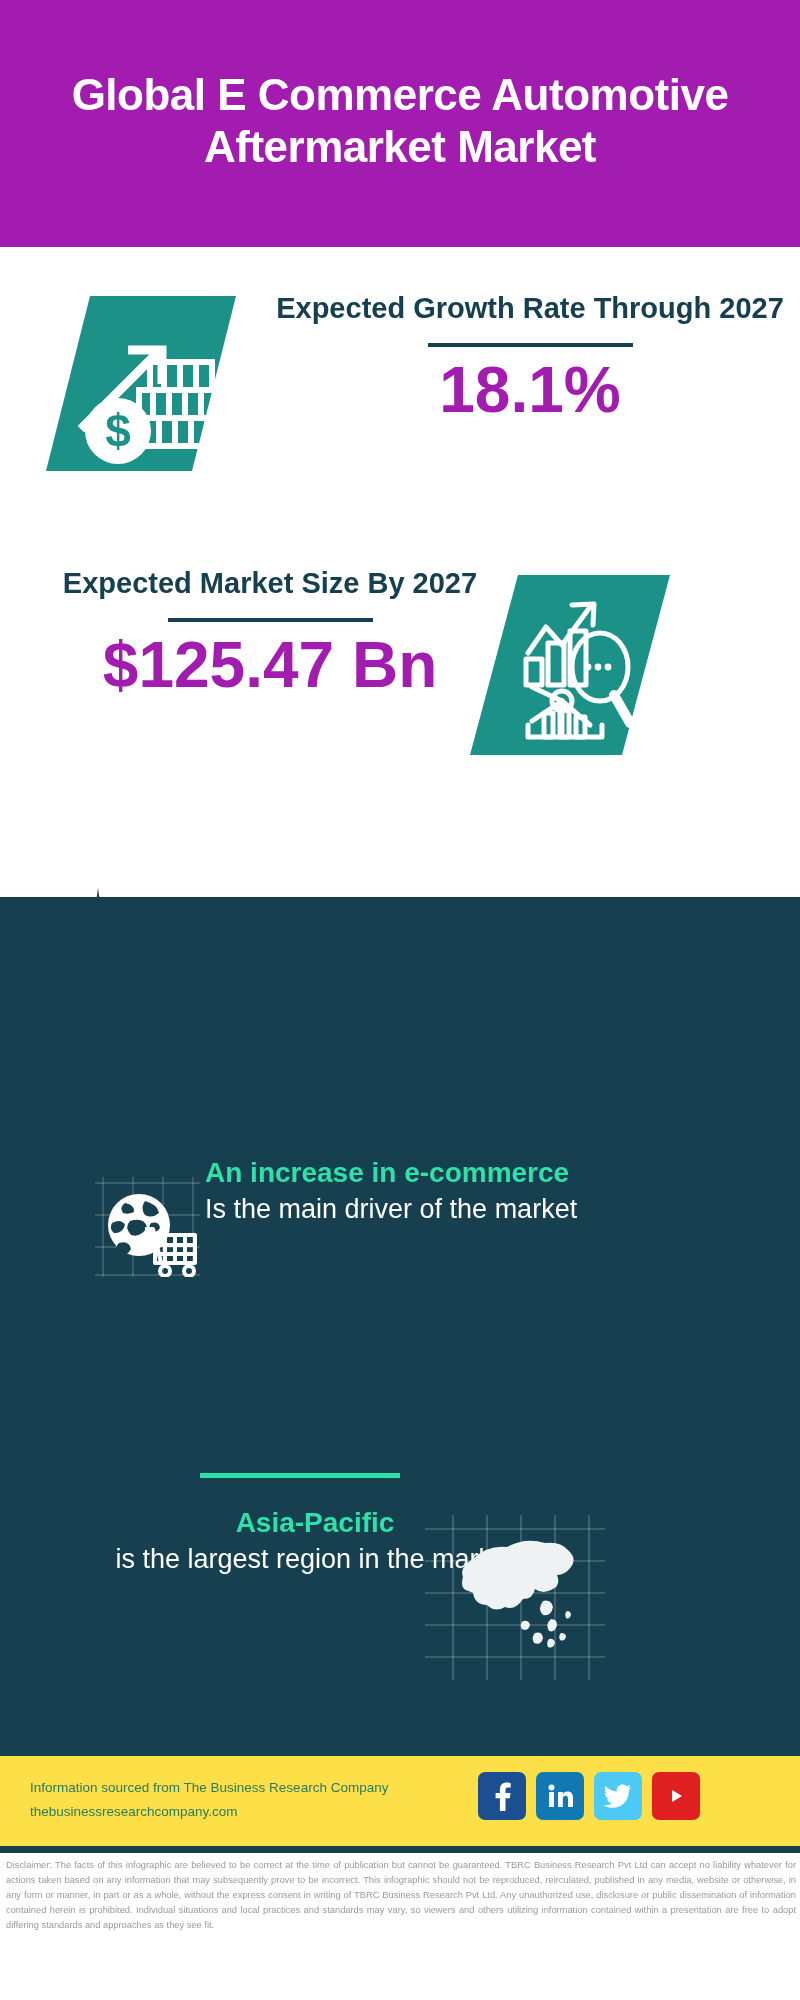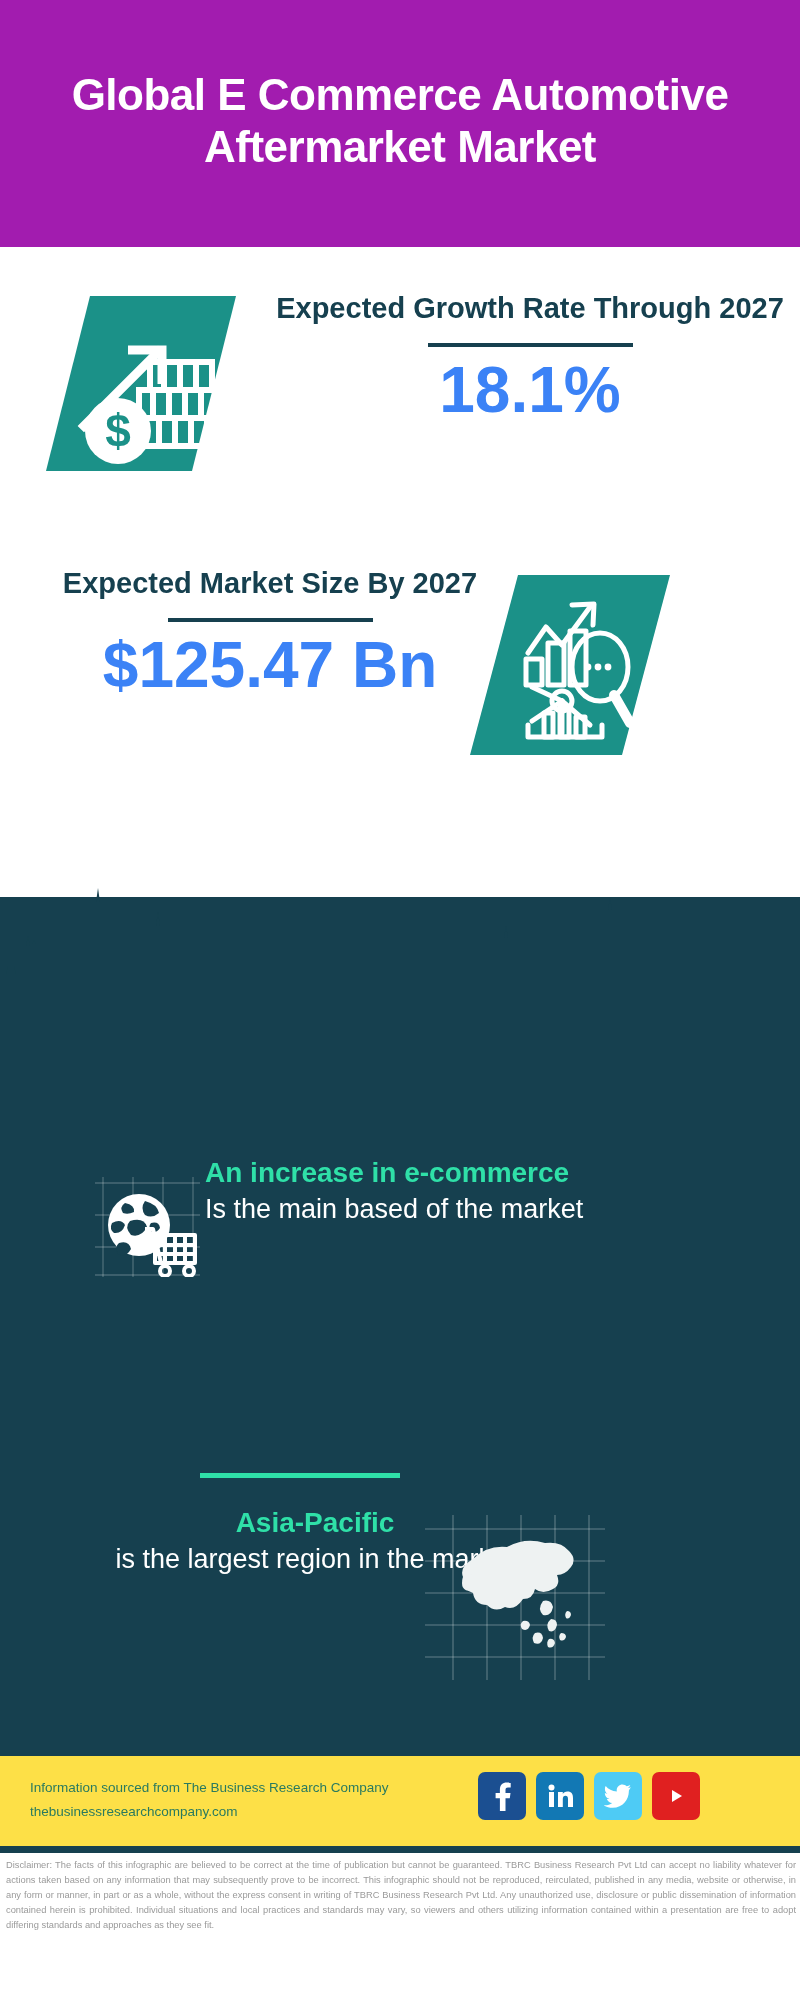--- a/index.html
+++ b/index.html
@@ -45,21 +45,21 @@
     position:absolute;left:270px;top:0;width:520px;text-align:center;
   }
   .stat-label{
     color:#16404f;font-size:29px;font-weight:bold;line-height:1.28;
     margin:0;
   }
   .rule-dark{
     width:205px;height:4px;background:#16404f;margin:16px auto 10px auto;border:0;
   }
   .stat-value{
-    color:#3b82f6;font-size:64px;font-weight:bold;margin:4px;line-height:1.05;
+    color:#a21caf;font-size:64px;font-weight:bold;margin:4px;line-height:1.05;
   }
 
   
   .stat2{
     position:absolute;left:0;top:565px;width:800px;height:215px;
   }
   .stat2-text{
     position:absolute;left:20px;top:0;width:500px;text-align:center;
   }
   .icon-analytics{
@@ -299,21 +299,21 @@
           <line x1="60" y1="68" x2="100" y2="68"></line>
           <line x1="60" y1="77" x2="100" y2="77"></line>
         </g>
         <circle cx="70" cy="94" r="5" fill="none" stroke="#ffffff" stroke-width="4"></circle>
         <circle cx="94" cy="94" r="5" fill="none" stroke="#ffffff" stroke-width="4"></circle>
       </svg>
     </div>
 
     <div class="driver-text">
       <p class="hl-green">An increase in e-commerce</p>
-      <p class="body-white">Is the main based of the market</p>
+      <p class="body-white">Is the main driver of the market</p>
     </div>
   </div>
 
   <hr class="rule-green">
 
   <div class="region">
 
     <div class="region-text">
       <p class="hl-green">Asia-Pacific</p>
       <p class="body-white">is the largest region in the market</p>

